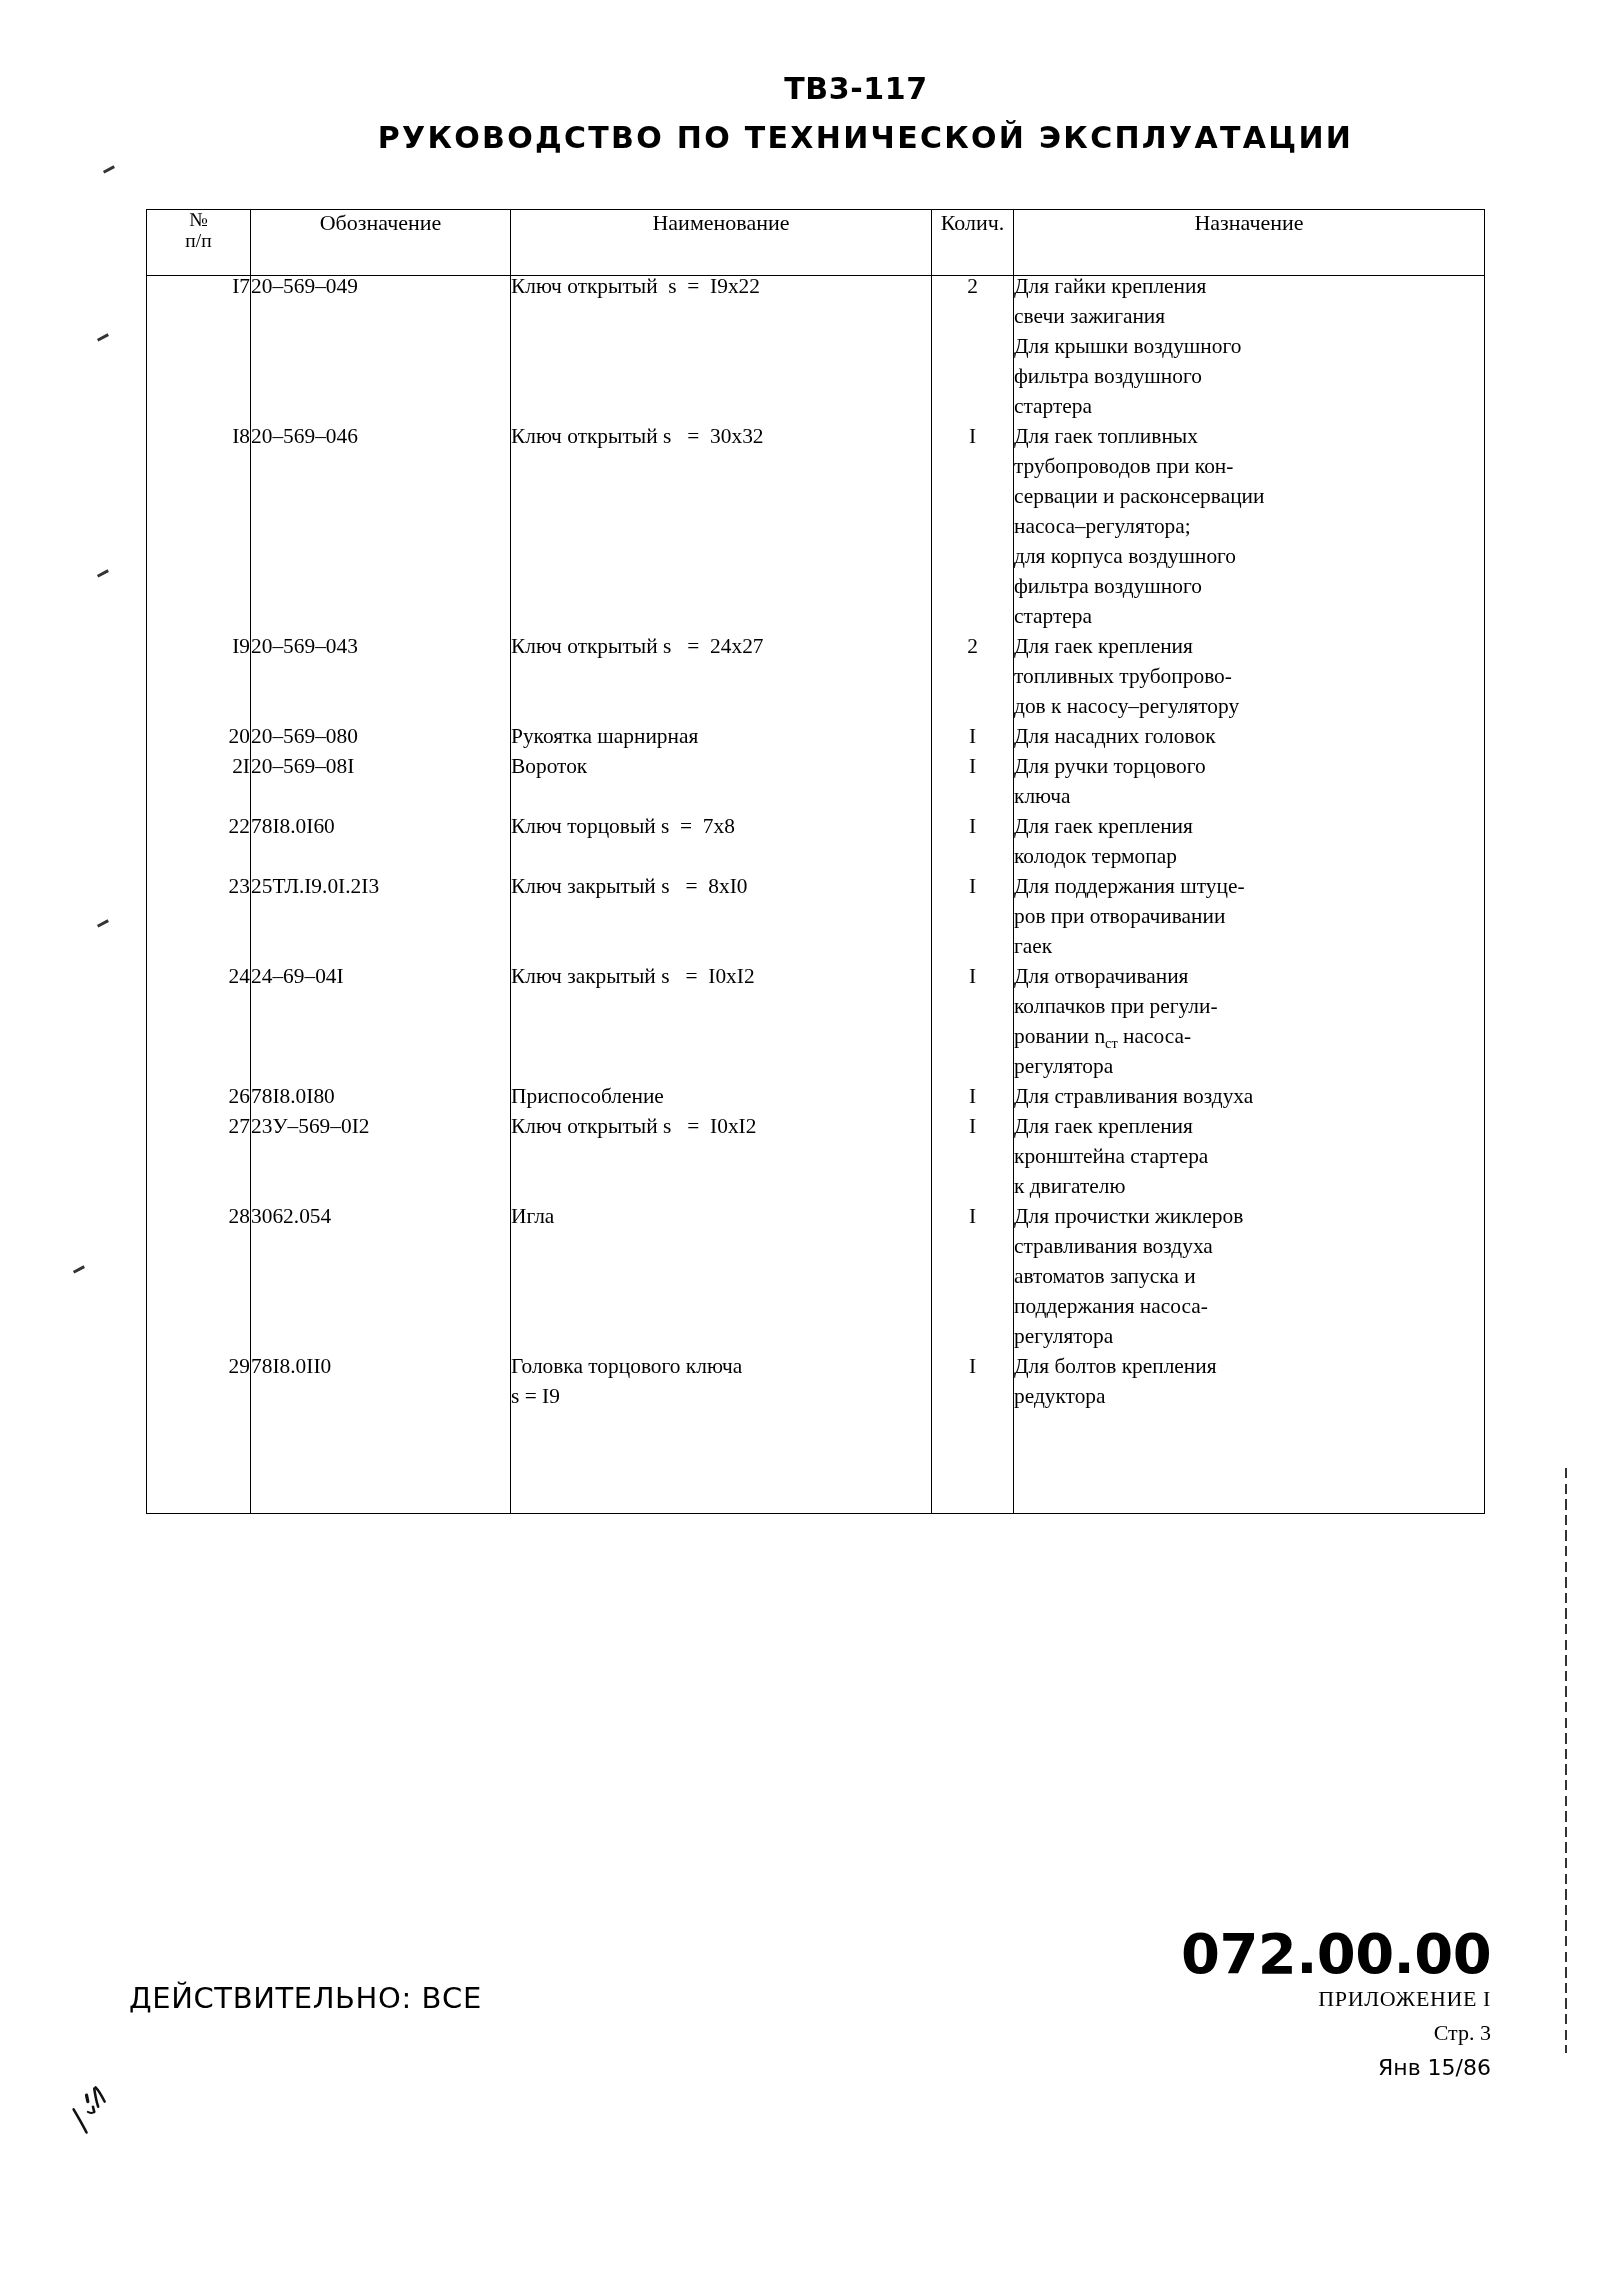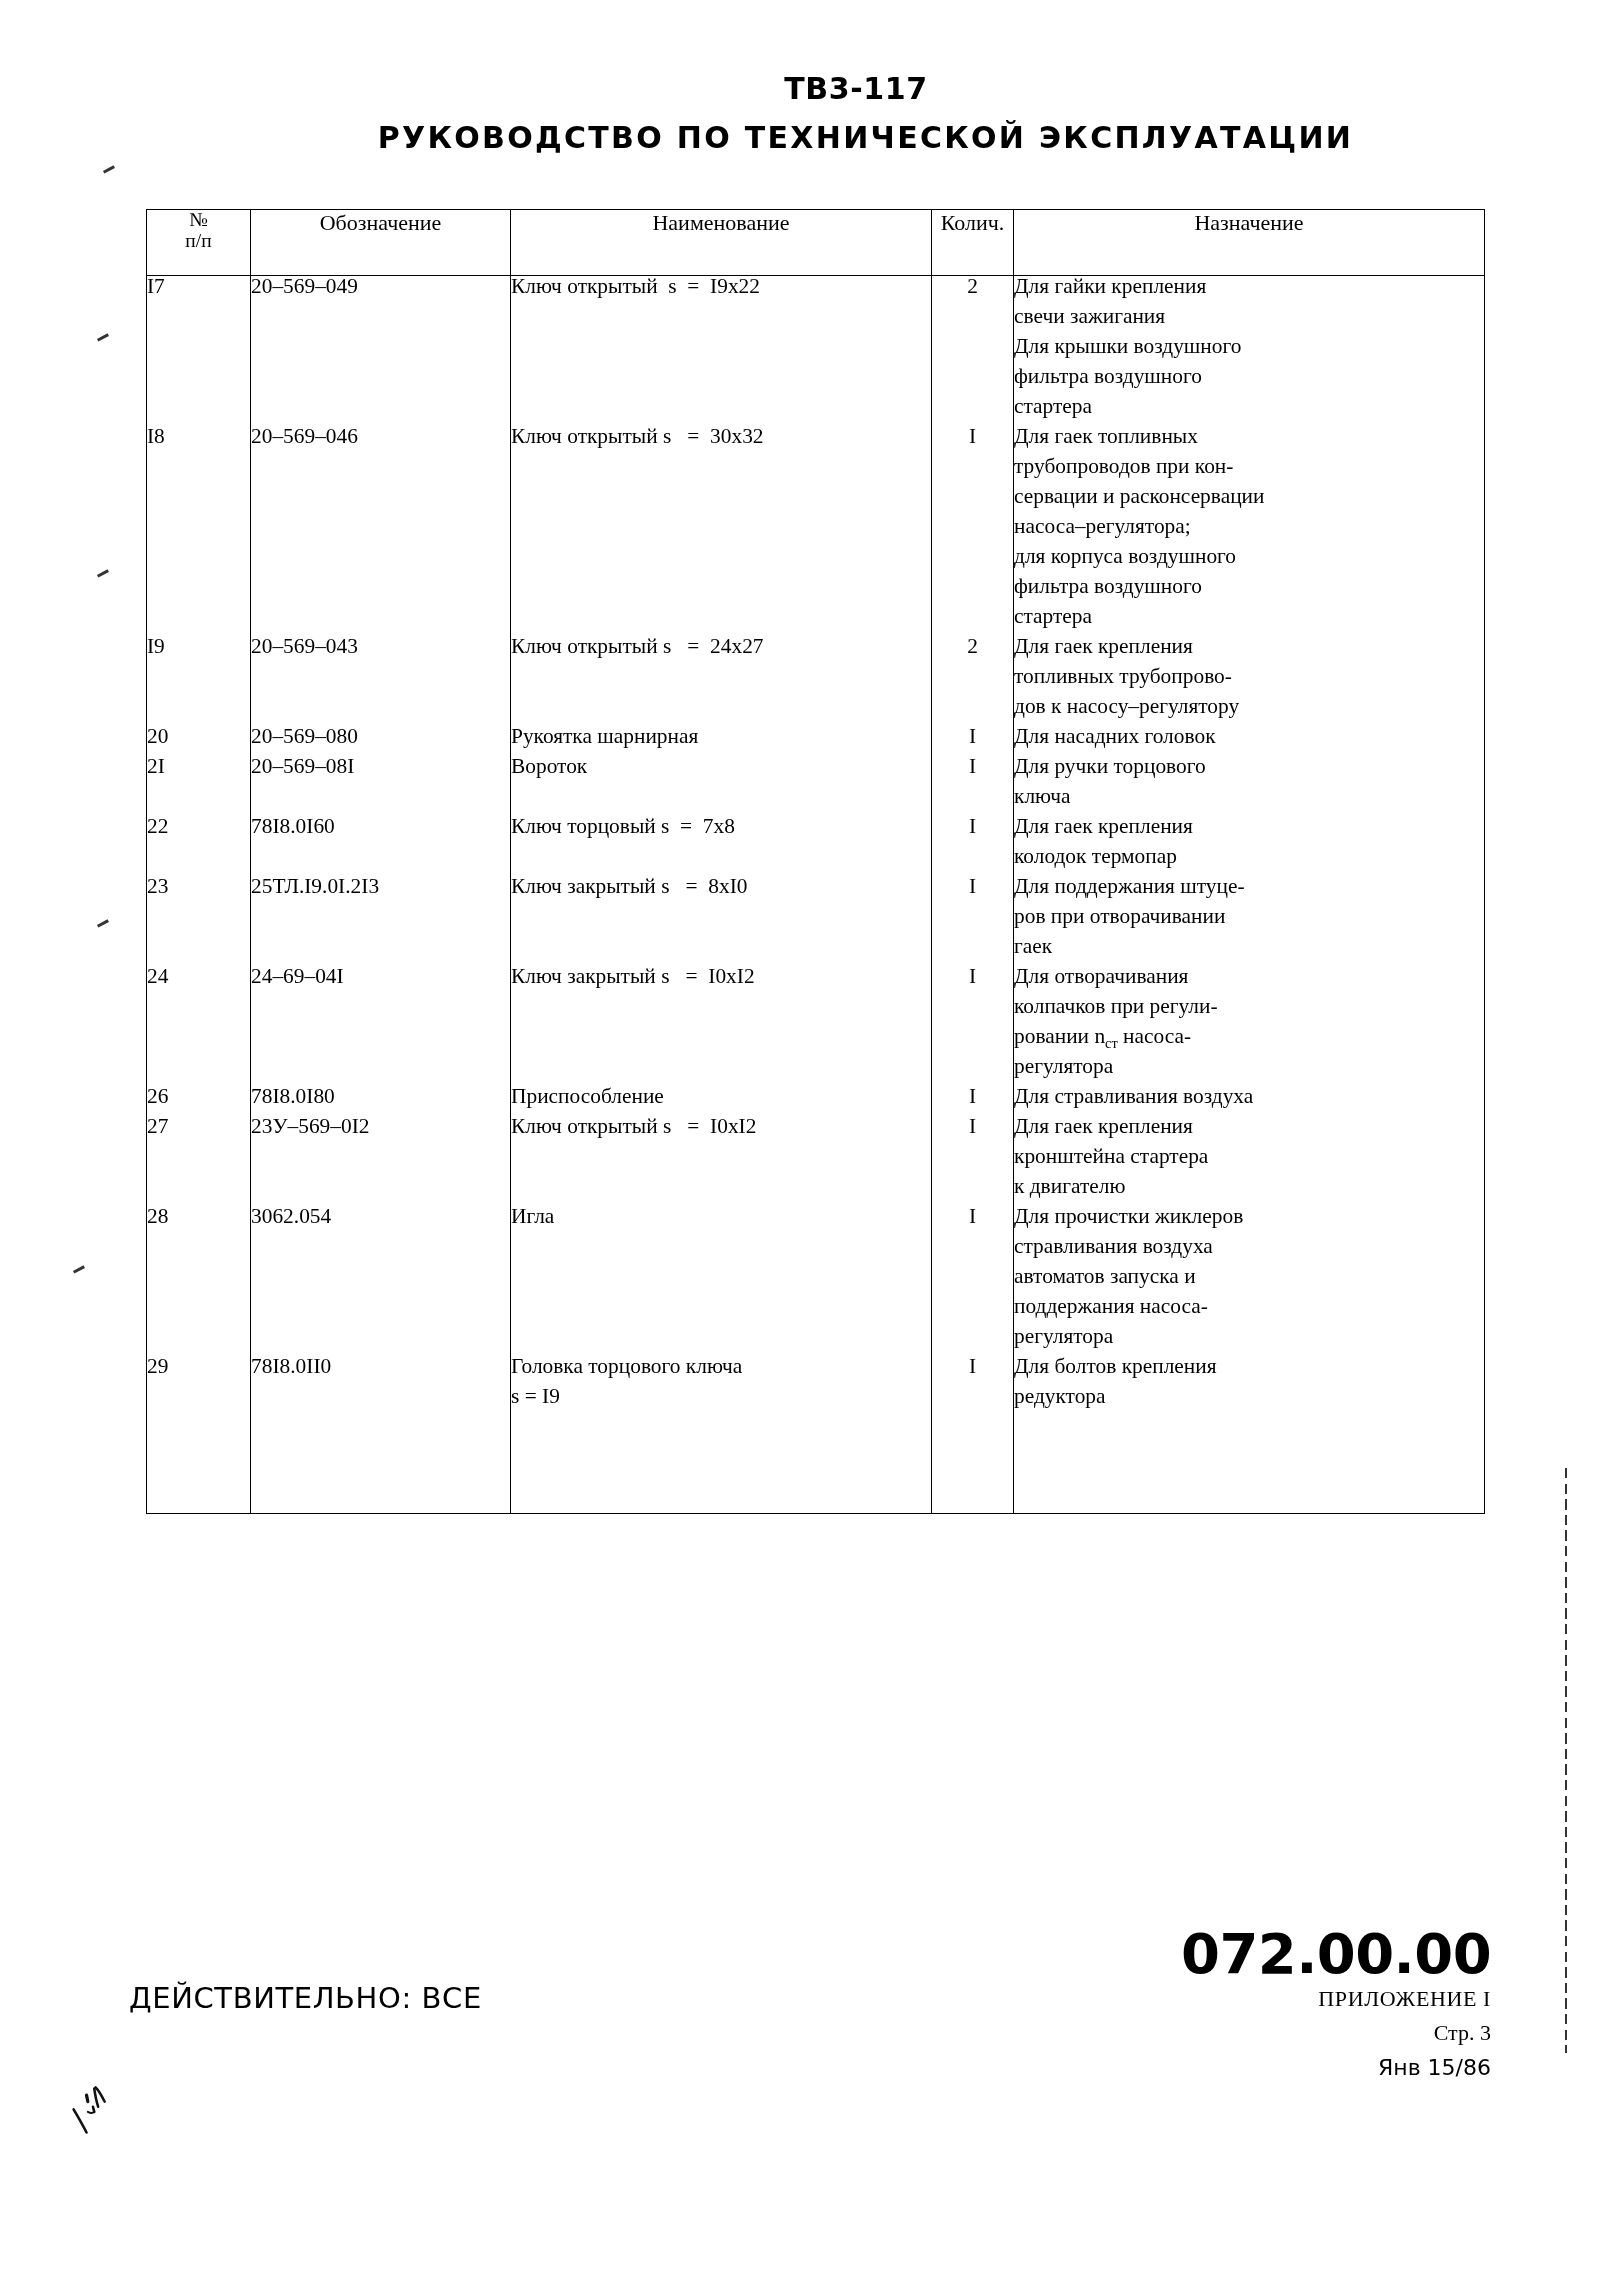--- a/index.html
+++ b/index.html
@@ -86,21 +86,21 @@
     display: inline-block;
     transform: translateY(1.3px);
   }
 
   tbody td {
     font-size: 21.4px;
     line-height: 1.0;
     padding-top: 9px;
     padding-bottom: 0;
   }
-  td.c-no   { text-align: left; margin-left: 16px; }
+  td.c-no   { text-align: right; margin-left: 16px; }
   td.c-des  { padding-left: 17px; }
   td.c-nam  { padding-left: 25px; margin-top: 20px; }
   td.c-qty  { text-align: center; }
   td.c-pur  { padding-left: 19.5px; padding-right: 9px; }
 
   .ln { display: block; height: 30px; white-space: pre; }
   sub.sb { font-size: 14.3px; vertical-align: sub; }
 
   .spacer-row td { height: 97px; border-bottom: none; padding: 0; }
 

